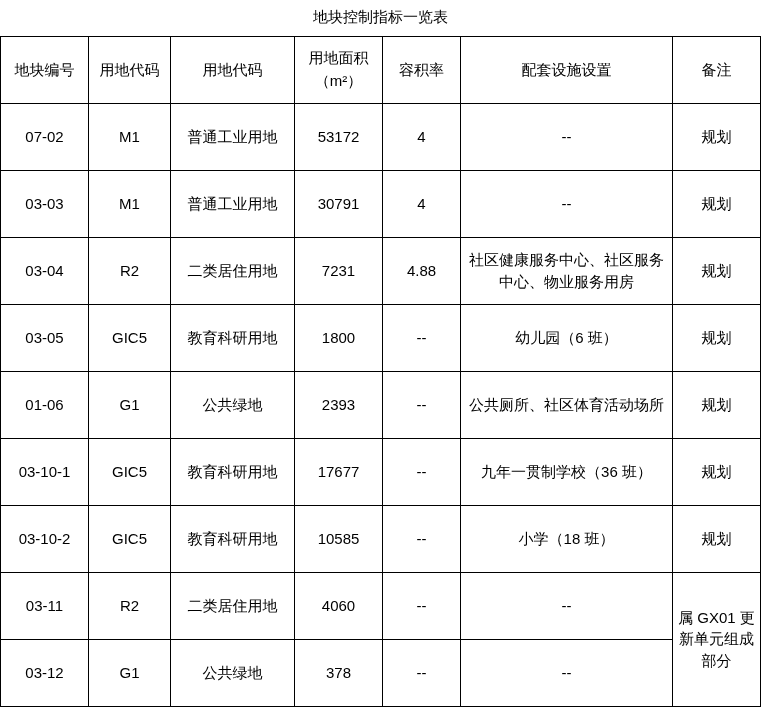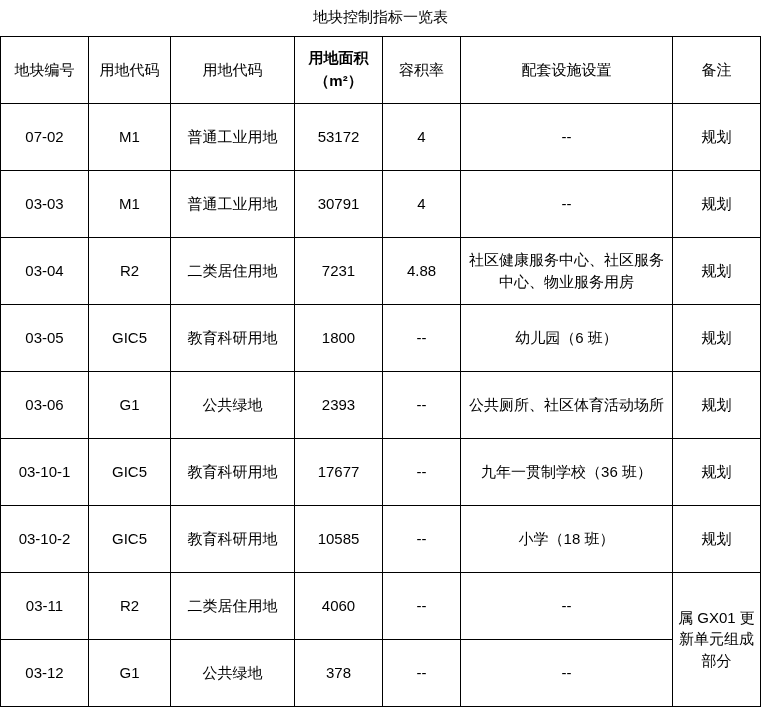--- a/index.html
+++ b/index.html
@@ -44,21 +44,20 @@
     height: 62px;
     font-size: 15px;
   }
   tr.data-row td {
     height: 62px;
     font-size: 15px;
   }
   .unit-wrap {
     display: block;
     line-height: 1.5;
-    font-weight: bold;
   }
   .note-cell {
     font-size: 15px;
     line-height: 1.5;
   }
   
   col.c0 { width: 88px; }
   col.c1 { width: 82px; }
   col.c2 { width: 124px; }
   col.c3 { width: 88px; }
@@ -131,21 +130,21 @@
         <td>03-05</td>
         <td>GIC5</td>
         <td>教育科研用地</td>
         <td>1800</td>
         <td>--</td>
         <td>幼儿园（6 班）</td>
         <td>规划</td>
       </tr>
 
       <tr class="data-row">
-        <td>03-06</td>
+        <td>01-06</td>
         <td>G1</td>
         <td>公共绿地</td>
         <td>2393</td>
         <td>--</td>
         <td>公共厕所、社区体育活动场所</td>
         <td>规划</td>
       </tr>
 
       <tr class="data-row">
         <td>03-10-1</td>

